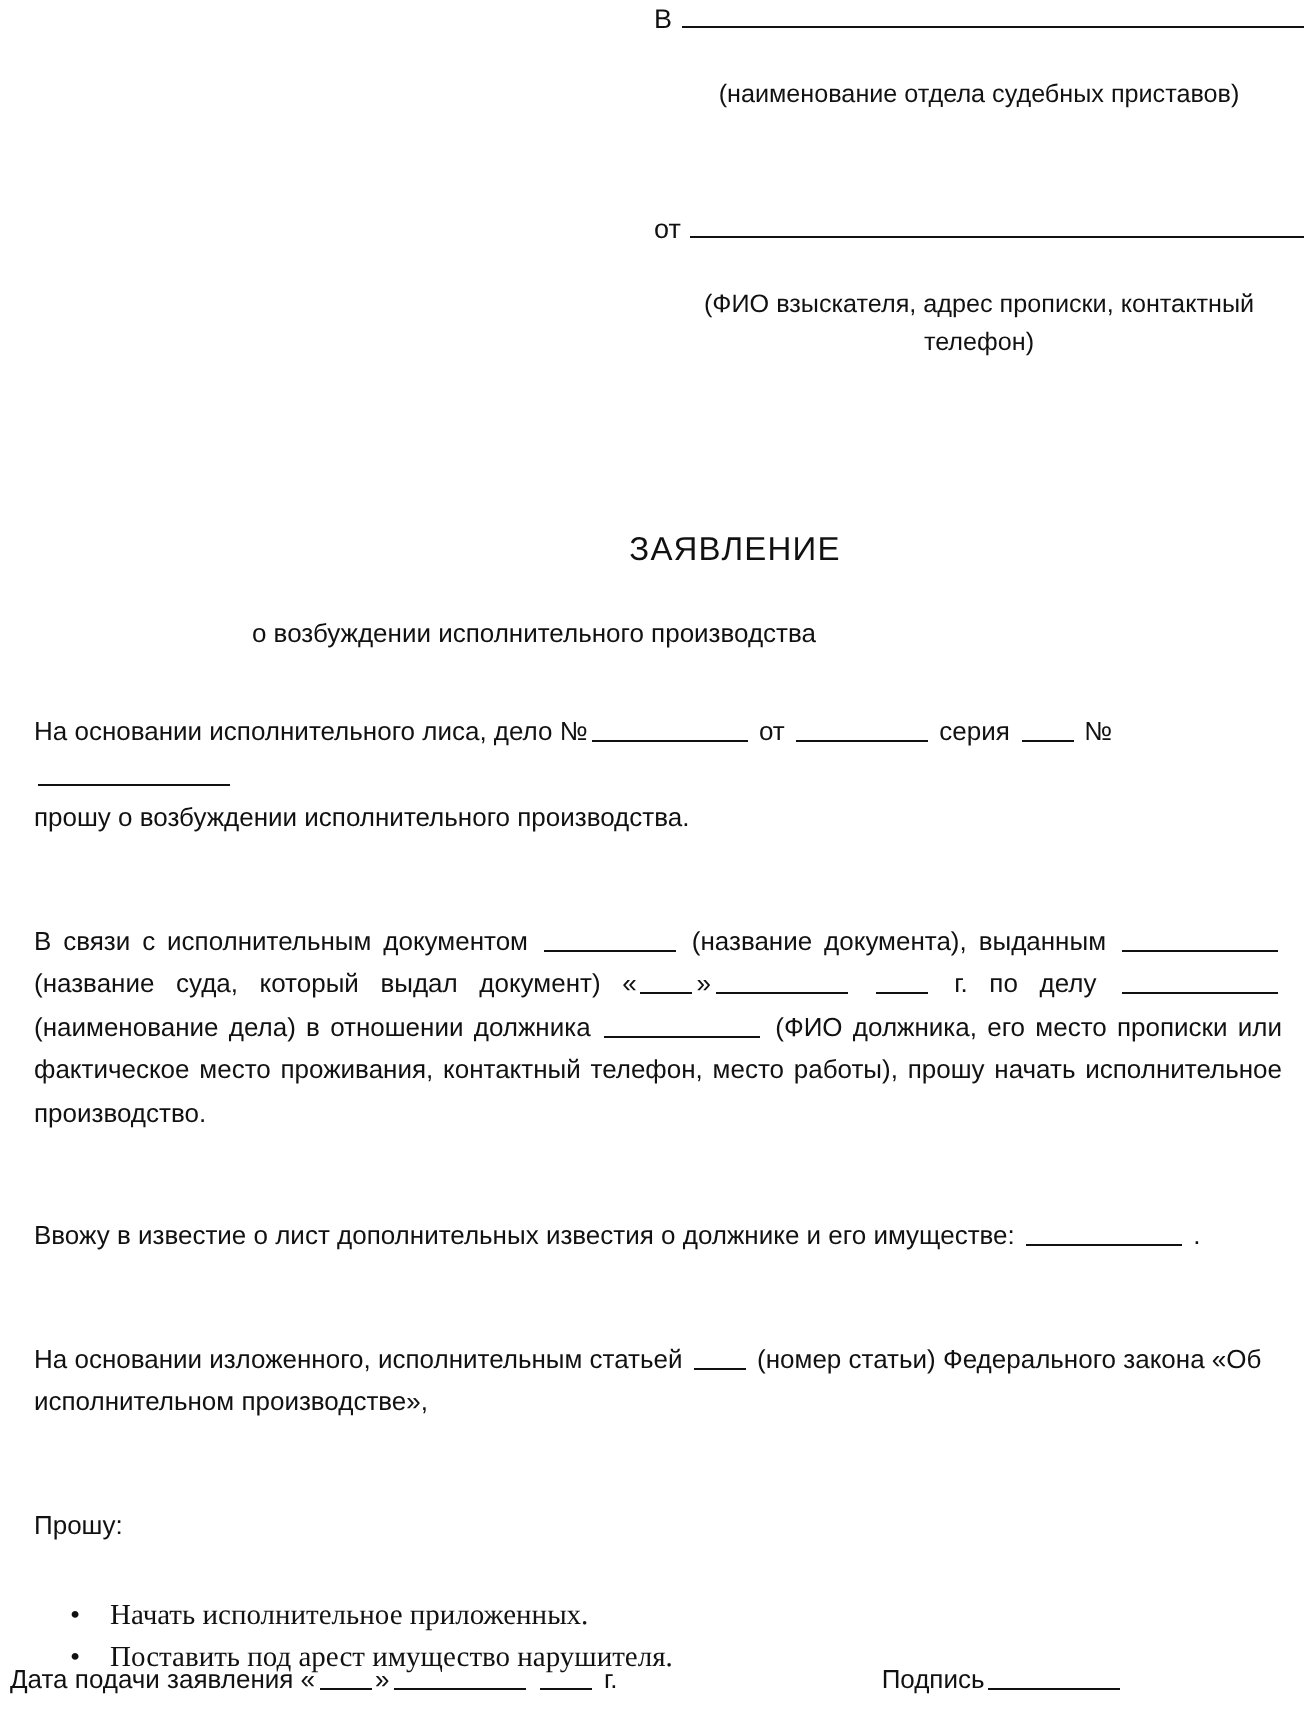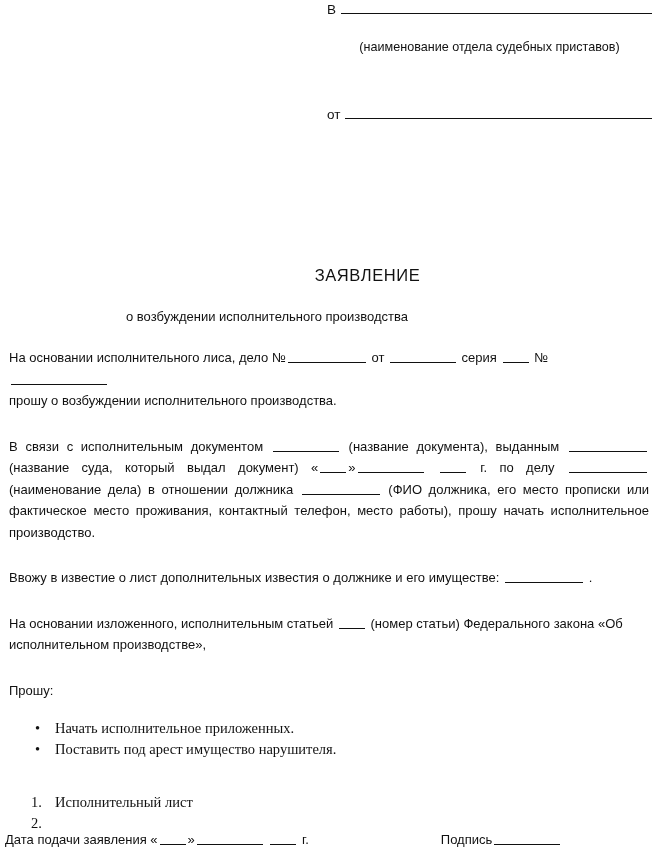--- a/index.html
+++ b/index.html
@@ -78,21 +78,21 @@
   
   .body {
     position: absolute;
     left: 5px;
     top: 343px;
     width: 648px;
     font-size: 13px;
   }
   .para {
     line-height: 21.5px;
-    margin: 4px;
+    margin: 12px;
   }
   .para.justify {
     text-align: justify;
     text-align-last: left;
   }
   .gap-sm { height: 13px; }
   .gap-md { height: 16px; }
   .gap-lg { height: 19px; }
 
   .blank {
@@ -160,20 +160,21 @@
       <span class="addr-rule"></span>
     </div>
     <div class="addr-caption">(наименование отдела судебных приставов)</div>
 
     <div class="addr-gap-a"></div>
 
     <div class="addr-line">
       <span class="addr-prefix">от</span>
       <span class="addr-rule"></span>
     </div>
+    <div class="addr-caption">(ФИО взыскателя, адрес прописки, контактный телефон)</div>
   </div>
 
   <div class="title">ЗАЯВЛЕНИЕ</div>
   <div class="subtitle">о возбуждении исполнительного производства</div>
 
   <div class="body">
 
     <p class="para"><span>На основании исполнительного лиса, дело №</span><span class="blank b-l"></span> <span>от</span> <span class="blank b-m"></span> <span>серия</span> <span class="blank b-xs"></span> <span>№</span> <span class="blank b-xl"></span><br><span>прошу о возбуждении исполнительного производства.</span></p>
 
     <div class="gap-md"></div>

